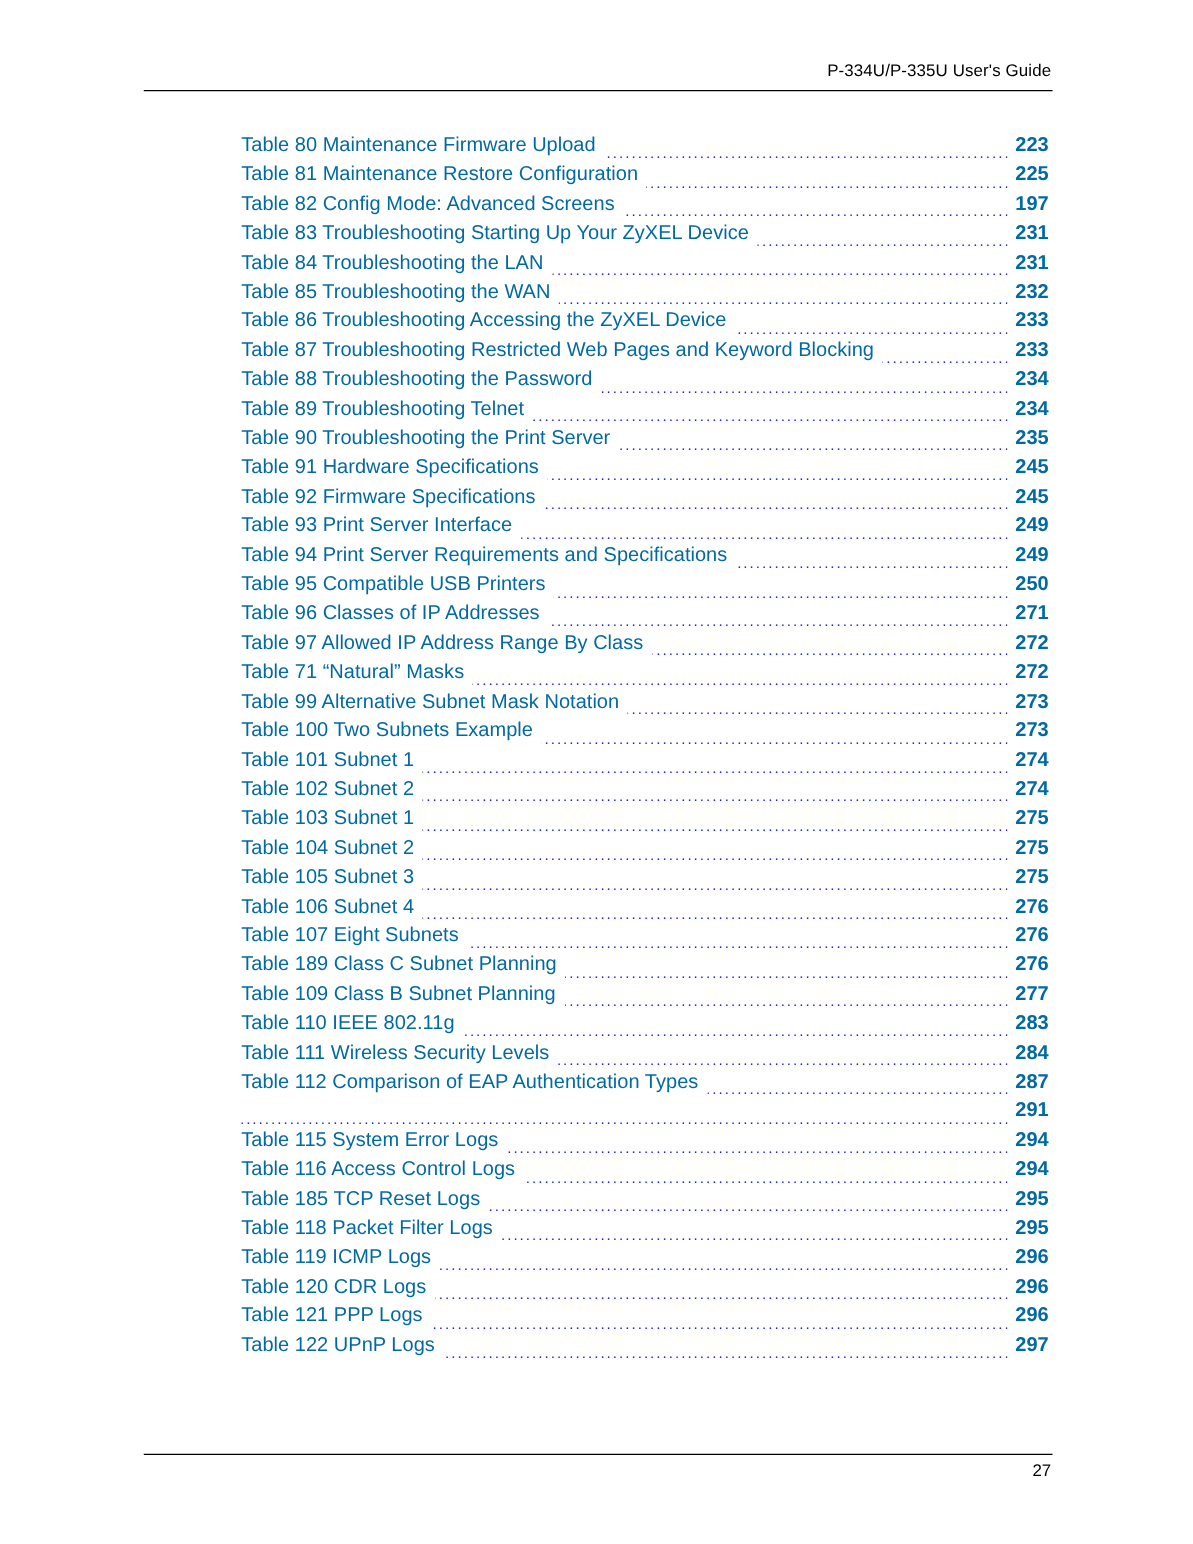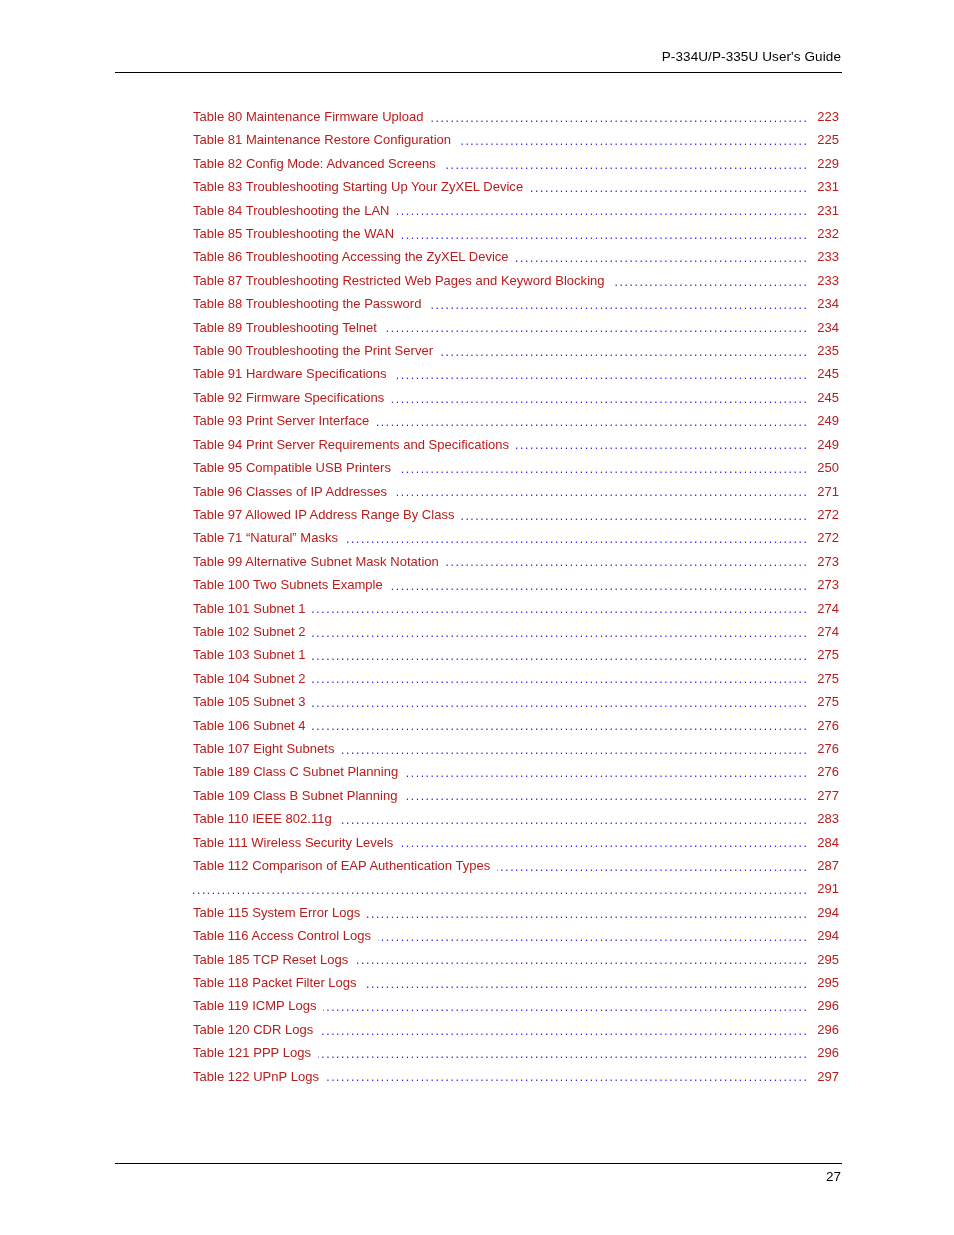--- a/index.html
+++ b/index.html
@@ -52,24 +52,24 @@
 
   
   .toc {
     position: absolute;
     left: 193px;
     top: 105px;
     width: 646px;
   }
   .toc-entry {
     display: flex;
-    align-items: center;
+    align-items: flex-end;
     height: 23.42px;
-    color: #b91c1c;
-    font-size: 13px;
+    color: #0369a1;
+    font-size: 16px;
     line-height: 23.42px;
     white-space: nowrap;
   }
   .toc-label {
     flex: 0 0 auto;
     padding-right: 7px;
     letter-spacing: 0.02px;
   }
   .toc-leader {
     flex: 1 1 auto;
@@ -87,20 +87,21 @@
     line-height: 12px;
     letter-spacing: -0.9px;
     color: #2323ea;
     white-space: nowrap;
   }
   .toc-page {
     flex: 0 0 auto;
     width: 30px;
     text-align: right;
     letter-spacing: 0.02px;
+    font-weight: bold;
   }
 
   
   .footer-rule {
     position: absolute;
     left: 115px;
     top: 1163px;
     width: 727px;
     height: 0;
     border-top: 1.6px solid #000000;
@@ -137,21 +138,21 @@
         <span class="toc-page">223</span>
       </div>
       <div class="toc-entry">
         <span class="toc-label">Table 81 Maintenance Restore Configuration</span>
         <span class="toc-leader"></span>
         <span class="toc-page">225</span>
       </div>
       <div class="toc-entry">
         <span class="toc-label">Table 82 Config Mode: Advanced Screens</span>
         <span class="toc-leader"></span>
-        <span class="toc-page">229</span>
+        <span class="toc-page">197</span>
       </div>
       <div class="toc-entry">
         <span class="toc-label">Table 83 Troubleshooting Starting Up Your ZyXEL Device</span>
         <span class="toc-leader"></span>
         <span class="toc-page">231</span>
       </div>
       <div class="toc-entry">
         <span class="toc-label">Table 84 Troubleshooting the LAN</span>
         <span class="toc-leader"></span>
         <span class="toc-page">231</span>

